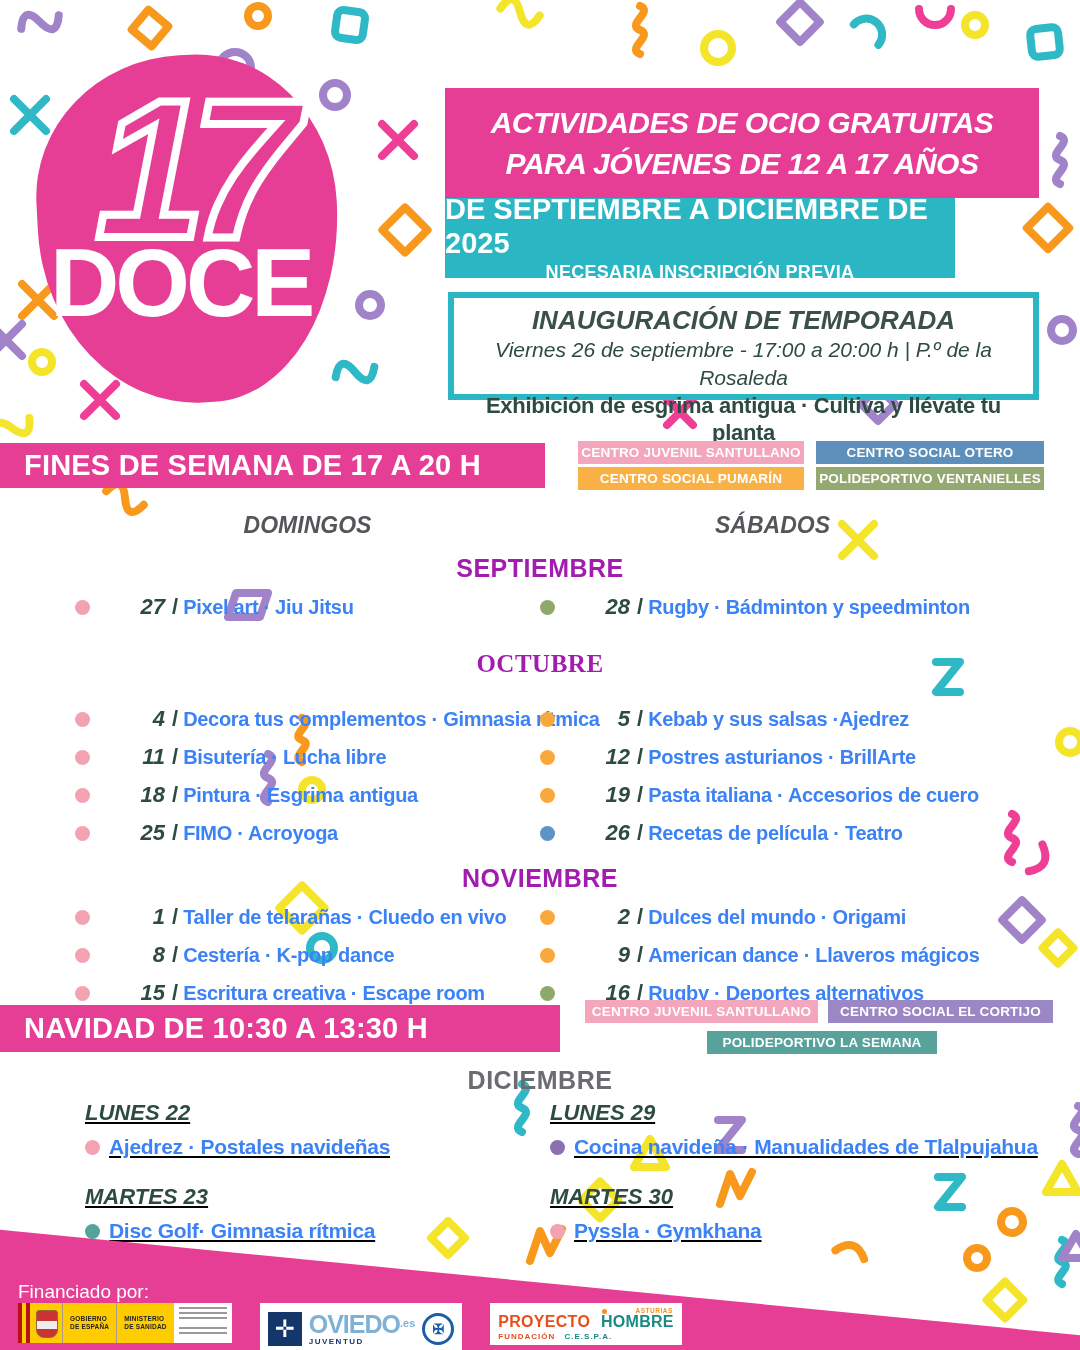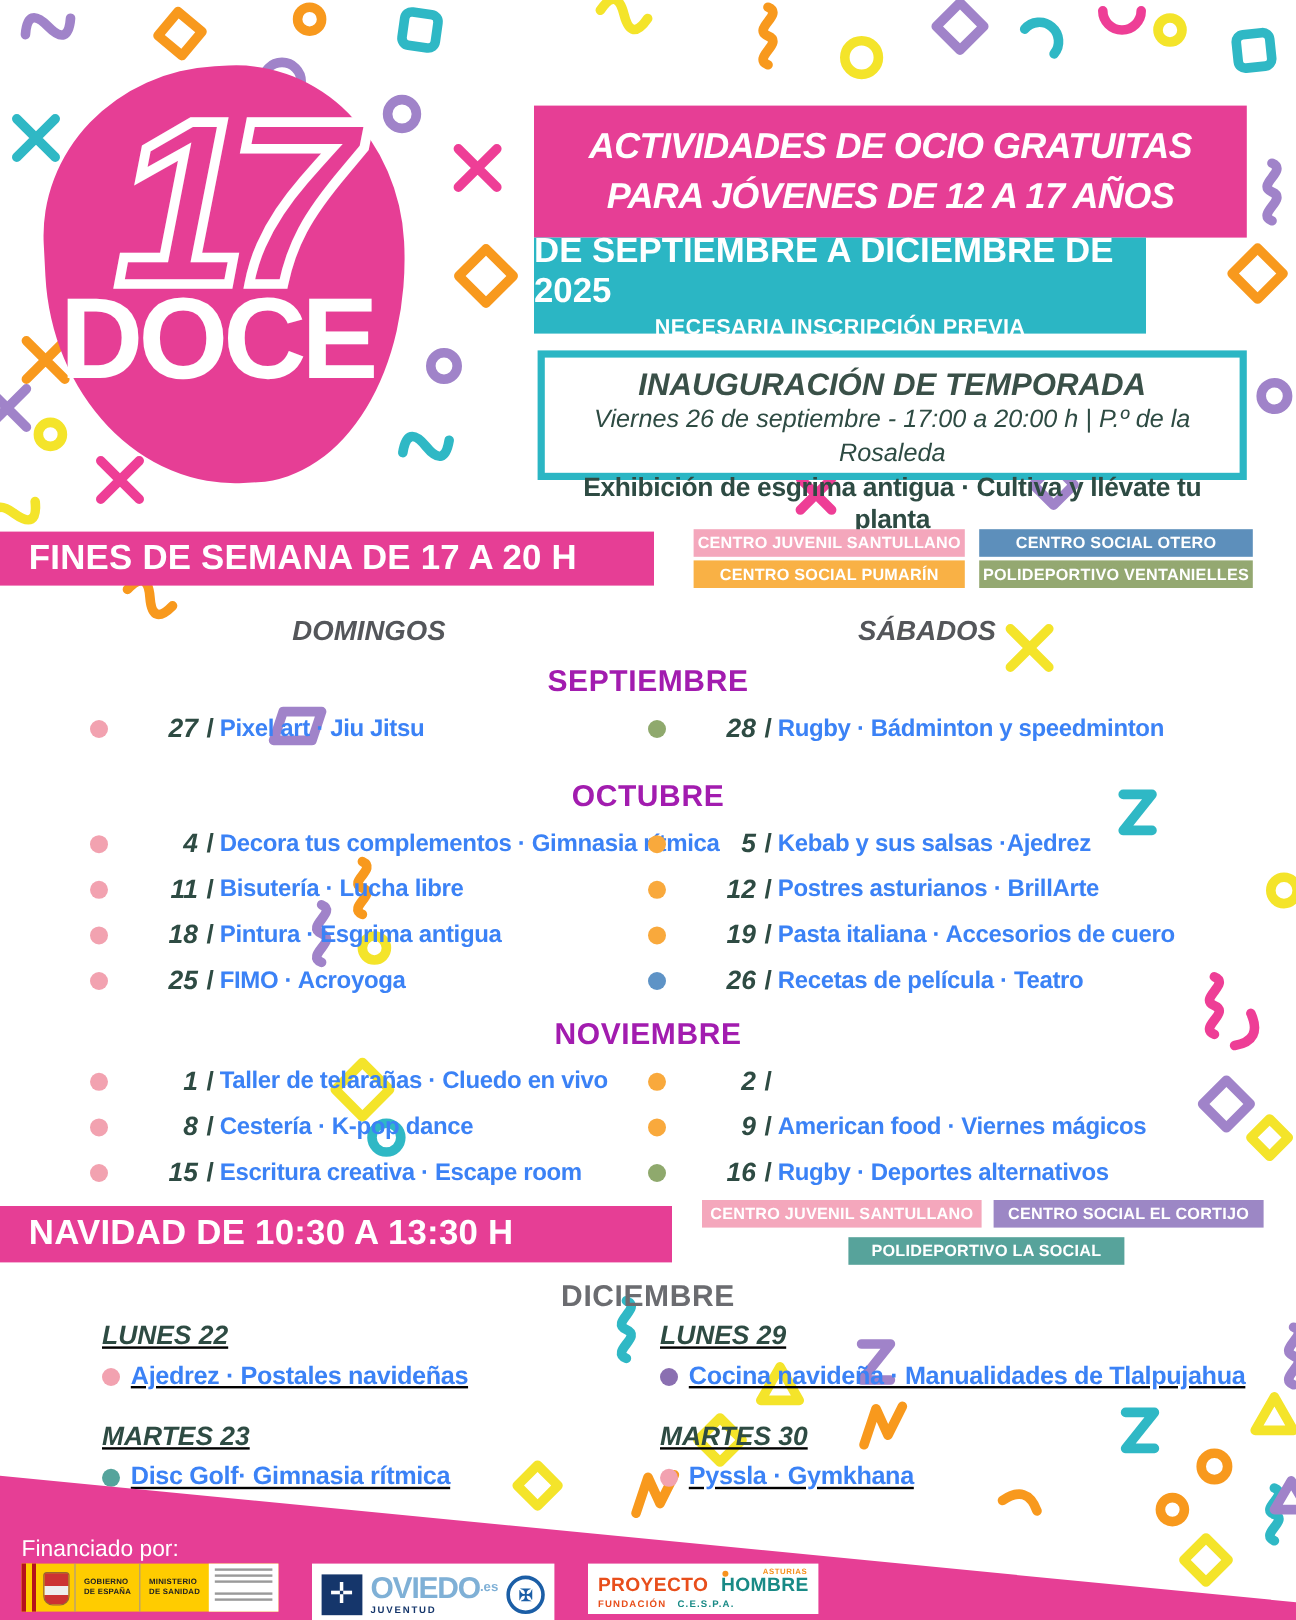--- a/index.html
+++ b/index.html
@@ -46,21 +46,21 @@
   .xtag0{left:585px;top:1000px;width:233px;}
   .xtag1{left:828px;top:1000px;width:225px;}
   .xtag2{left:707px;top:1031px;width:230px;}
 
   
   .schedule{position:absolute;left:75px;top:512px;width:930px;z-index:3;}
   .cols-header{display:flex;}
   .colh{width:50%;text-align:center;font-size:23px;font-weight:bold;font-style:italic;color:#54565a;line-height:26px;}
   .month-name{text-align:center;color:#a21caf;font-size:25px;font-weight:bold;line-height:28px;letter-spacing:0.5px;}
   .m-sep .month-name{margin-top:16px;margin-bottom:12px;}
-  .m-oct .month-name{margin-top:18px;margin-bottom:12px;}
+  .m-oct .month-name{margin-top:18px;margin-bottom:28px;font-family:Liberation Serif, serif;}
   .m-nov .month-name{margin-top:6px;margin-bottom:12px;}
   .month-cols{display:flex;}
   .mcol{width:50%;display:flex;flex-direction:column;}
   .row{display:flex;align-items:center;height:26px;margin-bottom:12px;}
   .bullet{width:15px;height:15px;border-radius:50%;margin-right:9px;flex:none;}
   .day{min-width:31px;text-align:right;font-style:italic;font-weight:bold;font-size:22px;color:#2e4b43;flex:none;margin-left:35px;}
   .slash{margin:0 5px 0 7px;font-weight:bold;font-size:22px;color:#2e4b43;flex:none;}
   .rtext{font-weight:bold;font-size:20px;color:#3b82f6;letter-spacing:-0.3px;white-space:nowrap;}
 
   
@@ -315,45 +315,46 @@
               <span class="day">15</span>
               <span class="slash">/</span>
               <span class="rtext">Escritura creativa · Escape room</span>
             </div>
           </div>
           <div class="mcol">
             <div class="row">
               <span class="bullet" style="background: rgb(249, 169, 60);"></span>
               <span class="day">2</span>
               <span class="slash">/</span>
+              <span class="rtext">Dulces del mundo · Origami</span>
             </div>
             <div class="row">
               <span class="bullet" style="background: rgb(249, 169, 60);"></span>
               <span class="day">9</span>
               <span class="slash">/</span>
-              <span class="rtext">American food · Viernes mágicos</span>
+              <span class="rtext">American dance · Llaveros mágicos</span>
             </div>
             <div class="row">
               <span class="bullet" style="background: rgb(143, 169, 109);"></span>
               <span class="day">16</span>
               <span class="slash">/</span>
               <span class="rtext">Rugby · Deportes alternativos</span>
             </div>
           </div>
         </div>
       </div>
     </div>
 
   <div class="banner banner-xmas">
     <span>NAVIDAD DE 10:30 A 13:30 H</span>
   </div>
   <div class="tags-xmas" id="xmas-tags">
       <span class="tag xtag0" style="background: rgb(244, 167, 188);">CENTRO JUVENIL SANTULLANO</span>
       <span class="tag xtag1" style="background: rgb(156, 135, 197);">CENTRO SOCIAL EL CORTIJO</span>
-      <span class="tag xtag2" style="background: rgb(87, 163, 155);">POLIDEPORTIVO LA SOCIAL</span>
+      <span class="tag xtag2" style="background: rgb(87, 163, 155);">POLIDEPORTIVO LA SEMANA</span>
     </div>
   <div class="xmas-month">DICIEMBRE</div>
   <div class="xmas-grid" id="xmas-grid">
       <div class="xcol">
         <div class="xblock">
           <div class="xh">LUNES 22</div>
           <div class="xrow">
             <span class="bullet" style="background: rgb(242, 162, 176);"></span>
             <span class="rtext">Ajedrez · Postales navideñas</span>
           </div>

